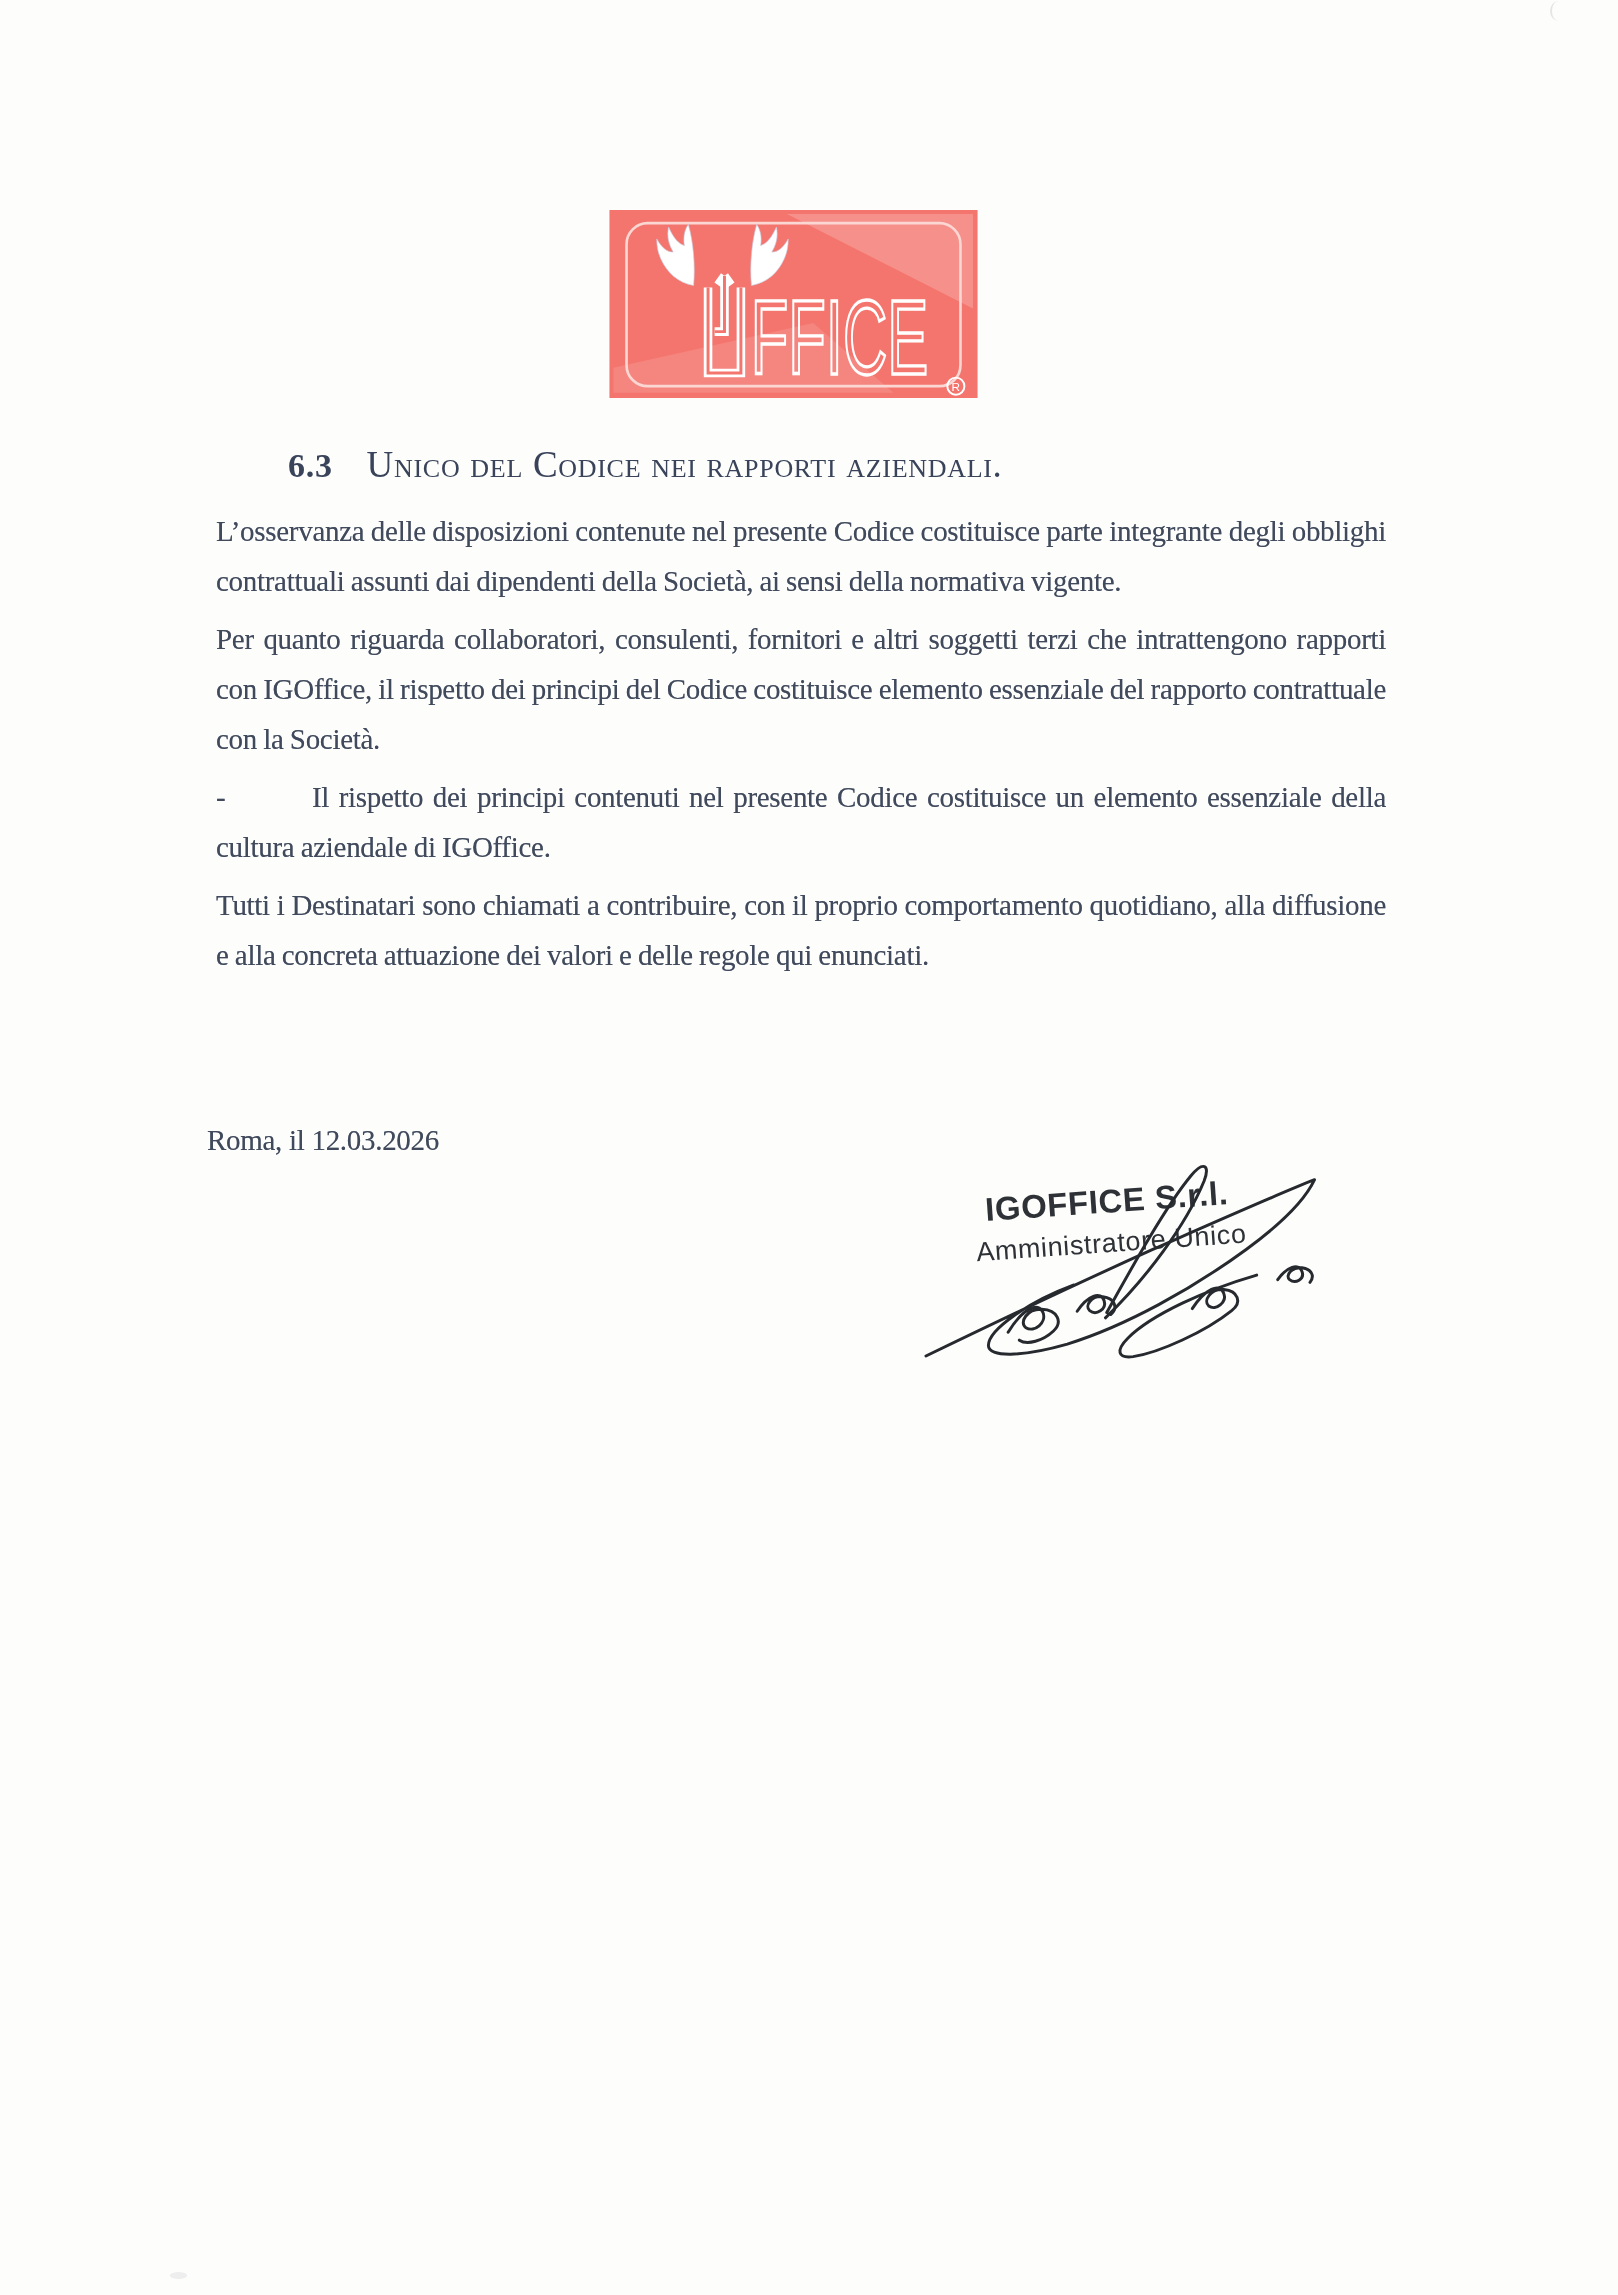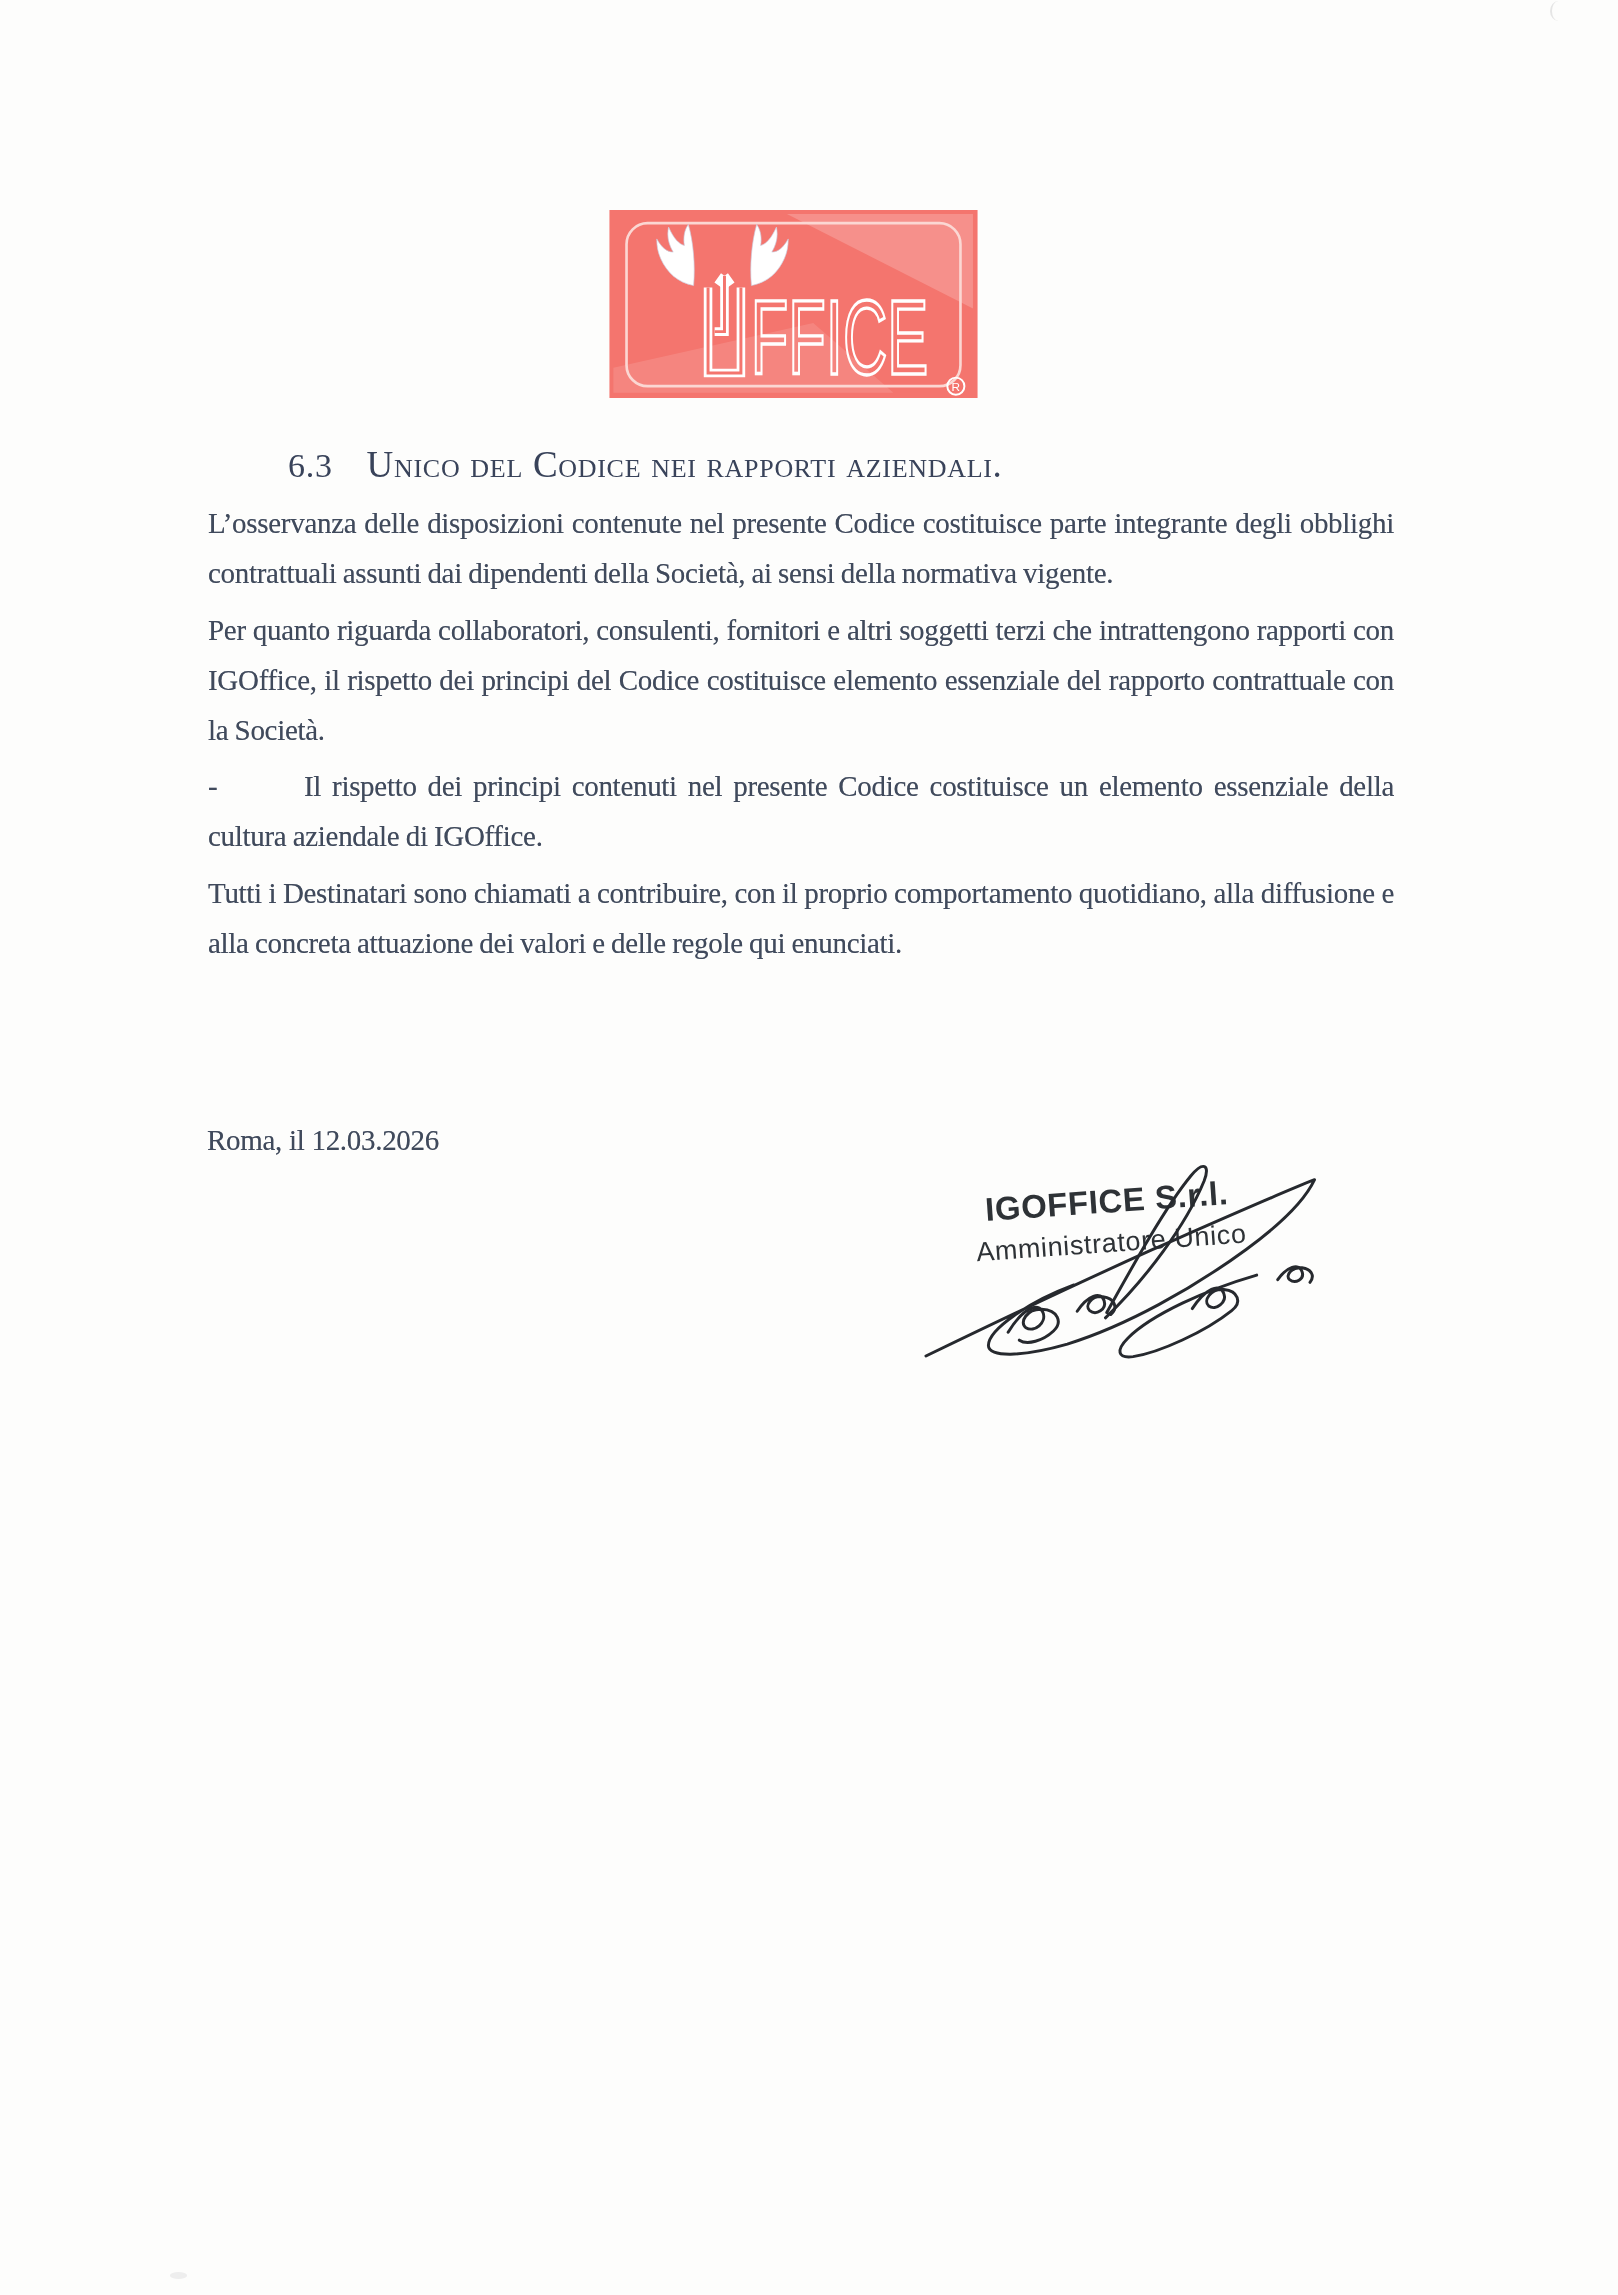--- a/index.html
+++ b/index.html
@@ -17,35 +17,35 @@
     position:absolute;left:607px;top:210px;width:373px;height:188px;
   }
   .logo svg{display:block;width:100%;height:100%;}
 
   
   .heading{
     position:absolute;left:288px;top:443px;
     color:#39435a;white-space:nowrap;
   }
   .heading .h-num{
-    font-weight:normal;font-size:34px;letter-spacing:0.7px;margin-right:34px;
+    font-weight:bold;font-size:34px;letter-spacing:0.7px;margin-right:34px;
   }
   .heading .h-title{
     font-size:37px;font-variant:small-caps;letter-spacing:0.7px;
   }
 
   
   .bodyblock{
     position:absolute;left:208px;top:498px;width:1186px;
     color:#404a5c;
     font-size:29px;line-height:50px;
     letter-spacing:-0.3px;word-spacing:-0.7px;
     text-shadow:0 0 0.4px rgba(62,72,92,0.55);
   }
-  .bodyblock p{margin:0;text-align:justify;}
+  .bodyblock p{margin:8px;text-align:justify;}
   .bodyblock p + p{margin-top:6.6px;}
   .dash-tab{display:inline-block;width:96px;}
 
   .dateline{
     position:absolute;left:207px;top:1124px;
     color:#404a5c;font-size:29px;letter-spacing:-0.3px;
     text-shadow:0 0 0.4px rgba(62,72,92,0.55);
   }
 
   

